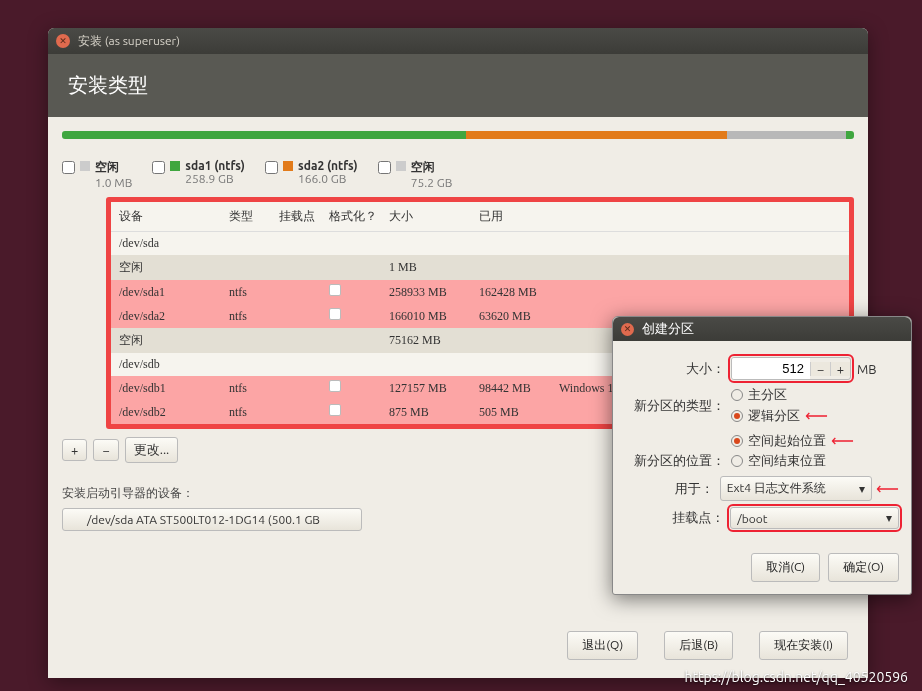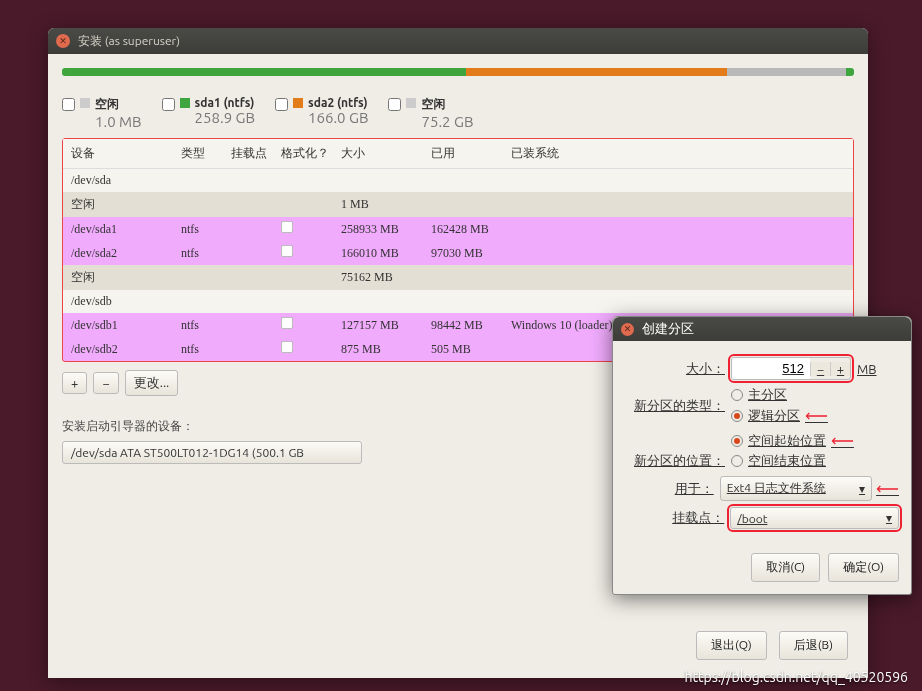--- a/index.html
+++ b/index.html
@@ -48,23 +48,23 @@
 .content { padding: 14px 14px 10px; }
 .bar-wrap { position: relative; height: 22px; margin-bottom: 6px; }
 .bar {
   height: 8px; width: 100%; display: flex; border-radius: 3px; overflow: hidden;
 }
 .bar-seg { height: 8px; }
 .legend { display: flex; gap: 20px; align-items: flex-start; font-size: 12px; color: #333; margin-bottom: 8px; }
 .legend-item { display: flex; align-items: flex-start; gap: 5px; }
 .legend-item input { margin-top: 2px; }
 .sw { display:inline-block; width:10px; height:10px; margin-top:2px; }
-.legend-sub { font-size: 15px; color: #777; }
+.legend-sub { font-size: 12px; color: #777; }
 .table {
-  border: 1px solid #ef4444; border-radius: 3px; background: #f0abfc;
+  border: 5px solid #ef4444; border-radius: 3px; background: #fca5a5; margin-left: 44px;
 }
 .table-head {
   display: grid;
   grid-template-columns: 110px 50px 50px 60px 90px 80px 1fr;
   font-size: 12px; color: #333;
   padding: 6px 8px;
   border-bottom: 1px solid #ddd;
   background: #f6f4ee;
 }
 .table-row {
@@ -80,45 +80,45 @@
 .table-row .ck { display:inline-block; width:12px;height:12px;border:1px solid #bbb;border-radius:2px;background:#fff; }
 .toolbar { display:flex; gap:6px; margin-top: 8px; align-items:center; }
 .btn-sm {
   border:1px solid #bbb; background:linear-gradient(#fcfbf6,#e8e4da);
   padding:3px 8px; border-radius:3px; font-size:13px; color:#333;
 }
 .label-row { margin-top: 22px; font-size:12px; color:#444; }
 .combo {
   margin-top:6px;
   border:1px solid #bbb; background:linear-gradient(#fcfbf6,#e8e4da);
-  padding:4px 8px; border-radius:3px; font-size:12px; color:#333;
+  padding:4px 24px; border-radius:3px; font-size:12px; color:#333;
   width: 300px;
 }
 .footer-btns {
-  position:absolute; right:20px; bottom:18px; display:flex; gap:12px;
+  position:absolute; right:20px; bottom:18px; display:flex; gap:26px;
 }
 .btn {
   border:1px solid #bbb; background:linear-gradient(#fcfbf6,#e8e4da);
   padding:5px 14px; border-radius:3px; font-size:12px; color:#222;
 }
 
 .dialog {
   position:absolute; right:10px; top:316px; width:300px;
   background:#f0ede6; border:1px solid #888; border-radius:6px 6px 3px 3px;
   box-shadow: 0 4px 20px rgba(0,0,0,.5);
 }
 .dlg-title {
   background:linear-gradient(#4a4a46,#3c3c38); color:#fff;
   border-radius:6px 6px 0 0; height:24px; display:flex; align-items:center;
   padding:0 8px; font-size:13px;
 }
 .dlg-close { width:13px;height:13px;border-radius:50%;background:#e06a4e;
   display:inline-flex;align-items:center;justify-content:center;
   margin-right:8px; color:#5a2a1a; font-size:9px; }
-.dlg-body { padding:10px 12px; font-size:13px; color:#333;text-decoration:underline; }
+.dlg-body { padding:10px 12px; font-size:13px; color:#333; }
 .dlg-row { display:flex; align-items:center; margin:6px 0; }
 .dlg-label { width:100px; text-align:right; margin-right:6px; }
 .radio-col { display:flex; flex-direction:column; gap:2px; }
 .radio-item { display:flex; align-items:center; gap:5px; }
 .radio { width:12px;height:12px;border:1px solid #888;border-radius:50%; position:relative; display:inline-block;}
 .radio.on::after{content:"";position:absolute;inset:2px;border-radius:50%;background:#d9481c;}
 .spin {
   display:flex; align-items:center; border:1px solid #bbb; border-radius:3px; overflow:hidden;
 }
 .spin input { width:78px; border:none; text-align:right; padding:3px 6px; font-size:13px; }
@@ -137,20 +137,23 @@
 }
 </style>
 </head>
 <body>
 
 <div class="window">
   <div class="titlebar">
     <span class="close-btn">✕</span>
     <span>安装 (as superuser)</span>
   </div>
+  <div class="header">
+    <span>安装类型</span>
+  </div>
   <div class="content">
 
     <div class="bar-wrap">
       <div class="bar" id="bar">
           <div class="bar-seg" style="background: rgb(63, 166, 63); width: 51%;"></div>
           <div class="bar-seg" style="background: rgb(226, 123, 26); width: 33%;"></div>
           <div class="bar-seg" style="background: rgb(184, 184, 184); width: 15%;"></div>
           <div class="bar-seg" style="background: rgb(63, 166, 63); width: 1%;"></div>
         </div>
     </div>
@@ -179,21 +182,20 @@
       </div>
 
     <div class="table">
       <div class="table-head" id="thead">
           <span>设备</span>
           <span>类型</span>
           <span>挂载点</span>
           <span>格式化？</span>
           <span>大小</span>
           <span>已用</span>
-          <span>已装系统</span>
         </div>
       <div id="tbody">
           <div class="table-row group">
             <span>/dev/sda</span>
             <span></span>
             <span></span>
             <span></span>
             <span></span>
             <span></span>
             <span></span>
@@ -215,21 +217,21 @@
             <span>258933 MB</span>
             <span>162428 MB</span>
             <span></span>
           </div>
           <div class="table-row">
             <span>/dev/sda2</span>
             <span>ntfs</span>
             <span></span>
             <span><span class="ck"></span></span>
             <span>166010 MB</span>
-            <span>97030 MB</span>
+            <span>63620 MB</span>
             <span></span>
           </div>
           <div class="table-row hl">
             <span>空闲</span>
             <span></span>
             <span></span>
             <span></span>
             <span>75162 MB</span>
             <span></span>
             <span></span>
@@ -272,20 +274,21 @@
 
     <div class="label-row">安装启动引导器的设备：</div>
     <div class="combo">
       <span>/dev/sda   ATA ST500LT012-1DG14 (500.1 GB</span>
     </div>
   </div>
 
   <div class="footer-btns">
     <span class="btn">退出(Q)</span>
     <span class="btn">后退(B)</span>
+    <span class="btn">现在安装(I)</span>
   </div>
 </div>
 
 <div class="dialog">
   <div class="dlg-title">
     <span class="dlg-close">✕</span>
     <span>创建分区</span>
   </div>
   <div class="dlg-body">
 

